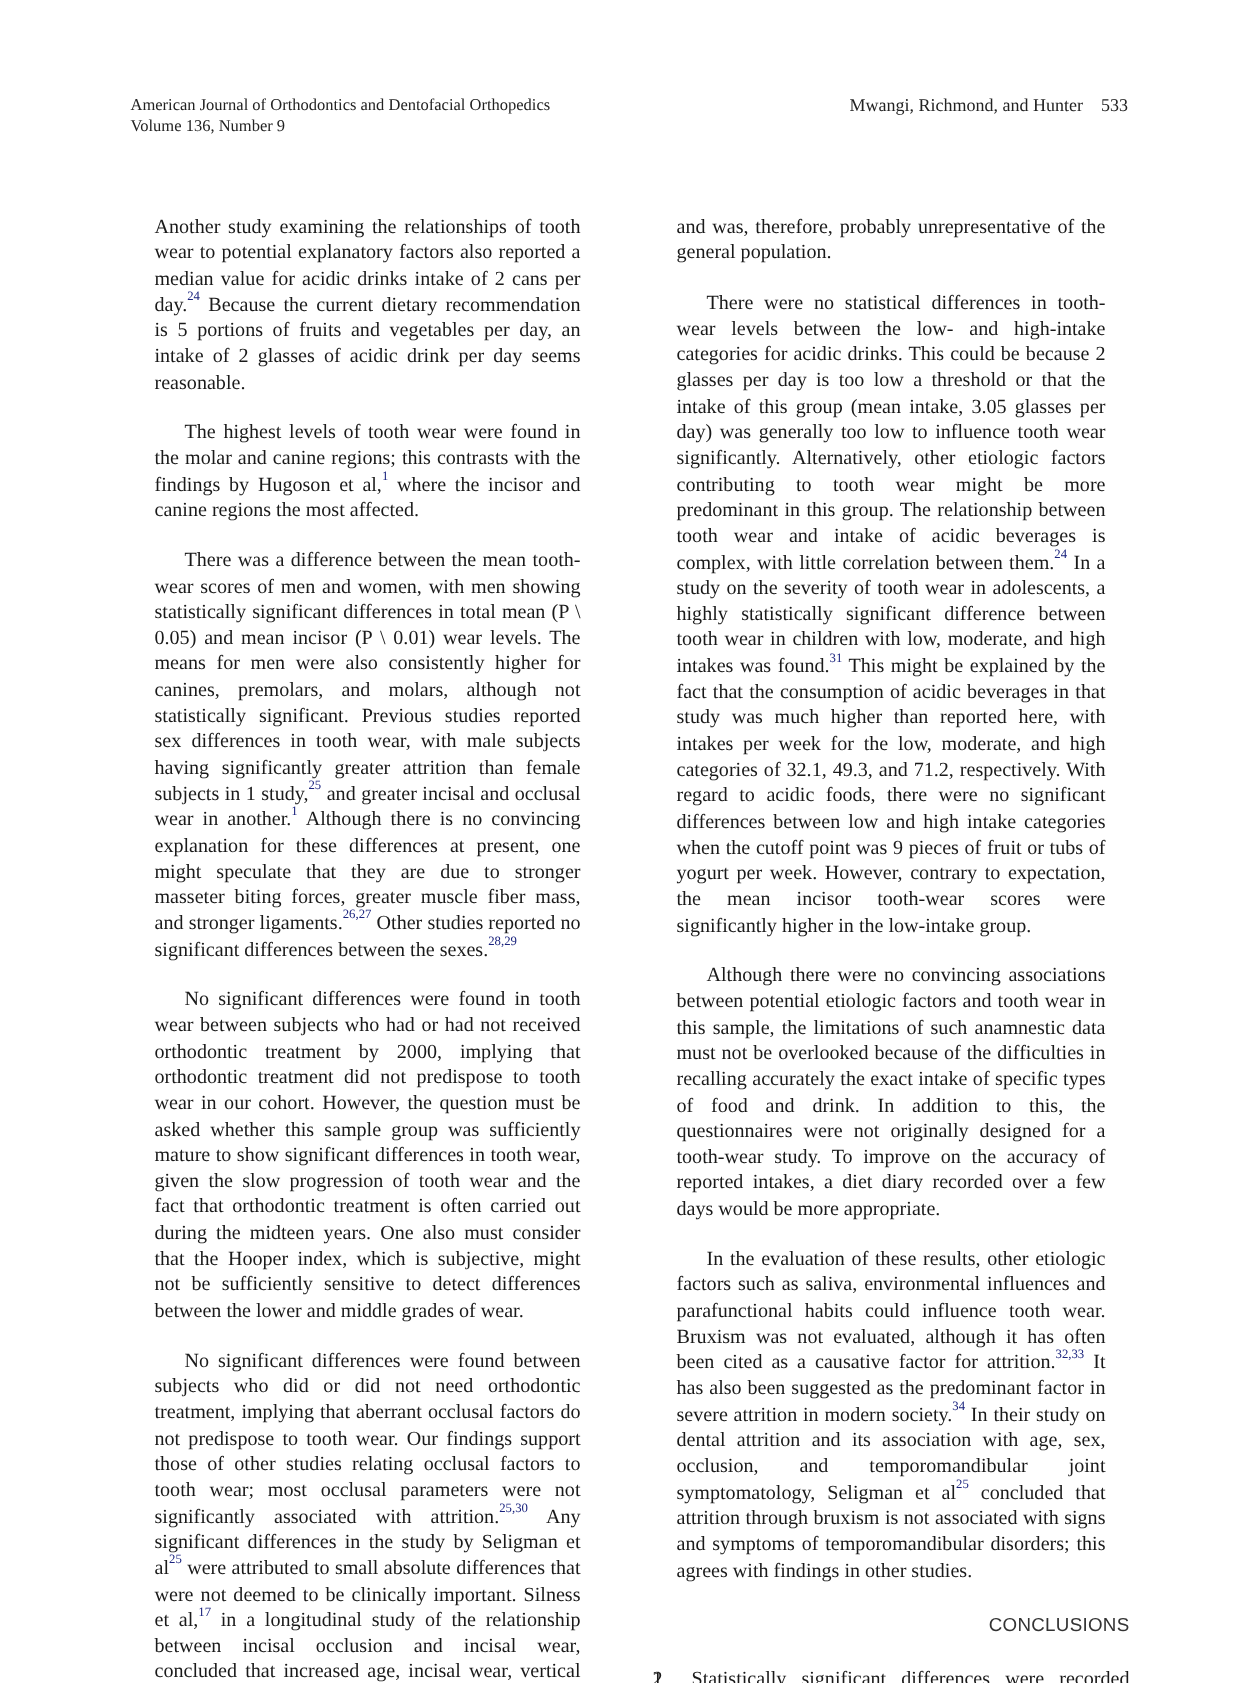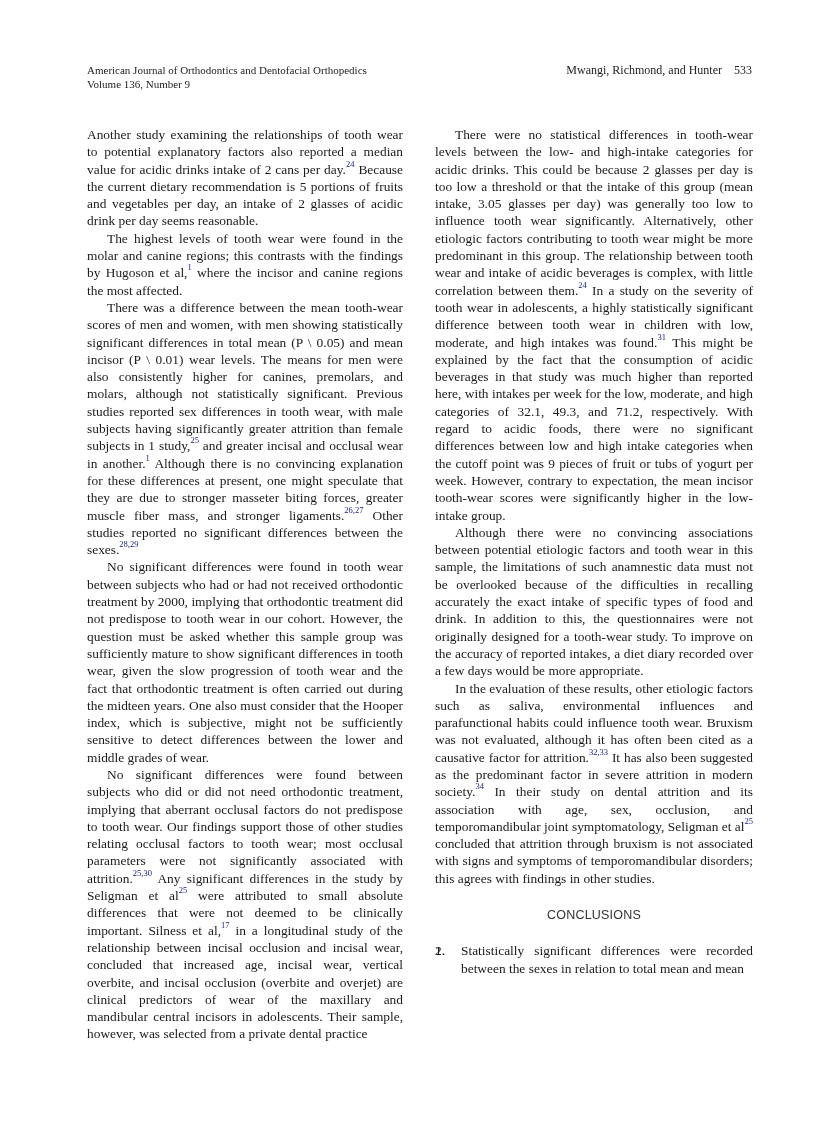--- a/index.html
+++ b/index.html
@@ -4,24 +4,24 @@
 <style>
   html, body { margin:0; padding:0; background:#ffffff; }
   body { width:838px; height:1122px; position:relative; overflow:hidden; color:#1a1a1a; }
   .running-head { position:absolute; top:63px; left:87px; width:665px; font-family:"Liberation Sans Narrow","Liberation Serif",serif; font-size:11px; line-height:14px; color:#222; }
   .rh-left { position:absolute; left:0; top:0;font-family:Liberation Serif, serif; }
   .rh-right { position:absolute; right:0; top:0; font-size:12px;margin-left:32px; }
   .rh-right .pg { margin-left:12px; }
   .col { position:absolute; top:126px; font-family:"Liberation Serif",serif; font-size:13.4px; line-height:17.3px; text-align:justify; color:#1a1a1a; }
   .col-left { left:87px; width:316px; }
   .col-right { left:435px; width:318px; }
-  .col p { margin:0; text-indent:0; }
+  .col p { margin:16px; text-indent:0; }
   .col p.ind { text-indent:20px; }
   sup { font-size:8.5px; color:#1a237e; vertical-align:top; line-height:8px; position:relative; top:-1px; }
-  .heading { font-family:"Liberation Sans",sans-serif; font-size:12.5px; letter-spacing:0.2px; color:#333; margin:20px 0 18px 0; text-align:center; }
+  .heading { font-family:"Liberation Sans",sans-serif; font-size:12.5px; letter-spacing:0.2px; color:#333; margin:20px 0 18px 0; text-align:right; }
   ol.concl { list-style:none; margin:0; padding:0; }
   ol.concl li { position:relative; padding-left:26px; }
   ol.concl li .num { position:absolute; left:0; top:0; }
 </style>
 </head>
 <body>
 
 <div class="running-head">
   <div class="rh-left">
     <div>American Journal of Orthodontics and Dentofacial Orthopedics</div>
@@ -35,20 +35,21 @@
 <div class="col col-left" id="col-left">
     <p class="">Another study examining the relationships of tooth wear to potential explanatory factors also reported a median value for acidic drinks intake of 2 cans per day.<sup>24</sup> Because the current dietary recommendation is 5 portions of fruits and vegetables per day, an intake of 2 glasses of acidic drink per day seems reasonable.</p>
     <p class="ind">The highest levels of tooth wear were found in the molar and canine regions; this contrasts with the findings by Hugoson et al,<sup>1</sup> where the incisor and canine regions the most affected.</p>
     <p class="ind">There was a difference between the mean tooth-wear scores of men and women, with men showing statistically significant differences in total mean (P \ 0.05) and mean incisor (P \ 0.01) wear levels. The means for men were also consistently higher for canines, premolars, and molars, although not statistically significant. Previous studies reported sex differences in tooth wear, with male subjects having significantly greater attrition than female subjects in 1 study,<sup>25</sup> and greater incisal and occlusal wear in another.<sup>1</sup> Although there is no convincing explanation for these differences at present, one might speculate that they are due to stronger masseter biting forces, greater muscle fiber mass, and stronger ligaments.<sup>26,27</sup> Other studies reported no significant differences between the sexes.<sup>28,29</sup></p>
     <p class="ind">No significant differences were found in tooth wear between subjects who had or had not received orthodontic treatment by 2000, implying that orthodontic treatment did not predispose to tooth wear in our cohort. However, the question must be asked whether this sample group was sufficiently mature to show significant differences in tooth wear, given the slow progression of tooth wear and the fact that orthodontic treatment is often carried out during the midteen years. One also must consider that the Hooper index, which is subjective, might not be sufficiently sensitive to detect differences between the lower and middle grades of wear.</p>
     <p class="ind">No significant differences were found between subjects who did or did not need orthodontic treatment, implying that aberrant occlusal factors do not predispose to tooth wear. Our findings support those of other studies relating occlusal factors to tooth wear; most occlusal parameters were not significantly associated with attrition.<sup>25,30</sup> Any significant differences in the study by Seligman et al<sup>25</sup> were attributed to small absolute differences that were not deemed to be clinically important. Silness et al,<sup>17</sup> in a longitudinal study of the relationship between incisal occlusion and incisal wear, concluded that increased age, incisal wear, vertical overbite, and incisal occlusion (overbite and overjet) are clinical predictors of wear of the maxillary and mandibular central incisors in adolescents. Their sample, however, was selected from a private dental practice</p>
   </div>
 
 <div class="col col-right">
   <div id="col-right-body">
+      <p class="">and was, therefore, probably unrepresentative of the general population.</p>
       <p class="ind">There were no statistical differences in tooth-wear levels between the low- and high-intake categories for acidic drinks. This could be because 2 glasses per day is too low a threshold or that the intake of this group (mean intake, 3.05 glasses per day) was generally too low to influence tooth wear significantly. Alternatively, other etiologic factors contributing to tooth wear might be more predominant in this group. The relationship between tooth wear and intake of acidic beverages is complex, with little correlation between them.<sup>24</sup> In a study on the severity of tooth wear in adolescents, a highly statistically significant difference between tooth wear in children with low, moderate, and high intakes was found.<sup>31</sup> This might be explained by the fact that the consumption of acidic beverages in that study was much higher than reported here, with intakes per week for the low, moderate, and high categories of 32.1, 49.3, and 71.2, respectively. With regard to acidic foods, there were no significant differences between low and high intake categories when the cutoff point was 9 pieces of fruit or tubs of yogurt per week. However, contrary to expectation, the mean incisor tooth-wear scores were significantly higher in the low-intake group.</p>
       <p class="ind">Although there were no convincing associations between potential etiologic factors and tooth wear in this sample, the limitations of such anamnestic data must not be overlooked because of the difficulties in recalling accurately the exact intake of specific types of food and drink. In addition to this, the questionnaires were not originally designed for a tooth-wear study. To improve on the accuracy of reported intakes, a diet diary recorded over a few days would be more appropriate.</p>
       <p class="ind">In the evaluation of these results, other etiologic factors such as saliva, environmental influences and parafunctional habits could influence tooth wear. Bruxism was not evaluated, although it has often been cited as a causative factor for attrition.<sup>32,33</sup> It has also been suggested as the predominant factor in severe attrition in modern society.<sup>34</sup> In their study on dental attrition and its association with age, sex, occlusion, and temporomandibular joint symptomatology, Seligman et al<sup>25</sup> concluded that attrition through bruxism is not associated with signs and symptoms of temporomandibular disorders; this agrees with findings in other studies.</p>
     </div>
   <div class="heading">CONCLUSIONS</div>
   <ol class="concl" id="concl-list">
       <li><span class="num">1.</span></li>
       <li><span class="num">2.</span><span>Statistically significant differences were recorded between the sexes in relation to total mean and mean</span></li>
     </ol>
 </div>

